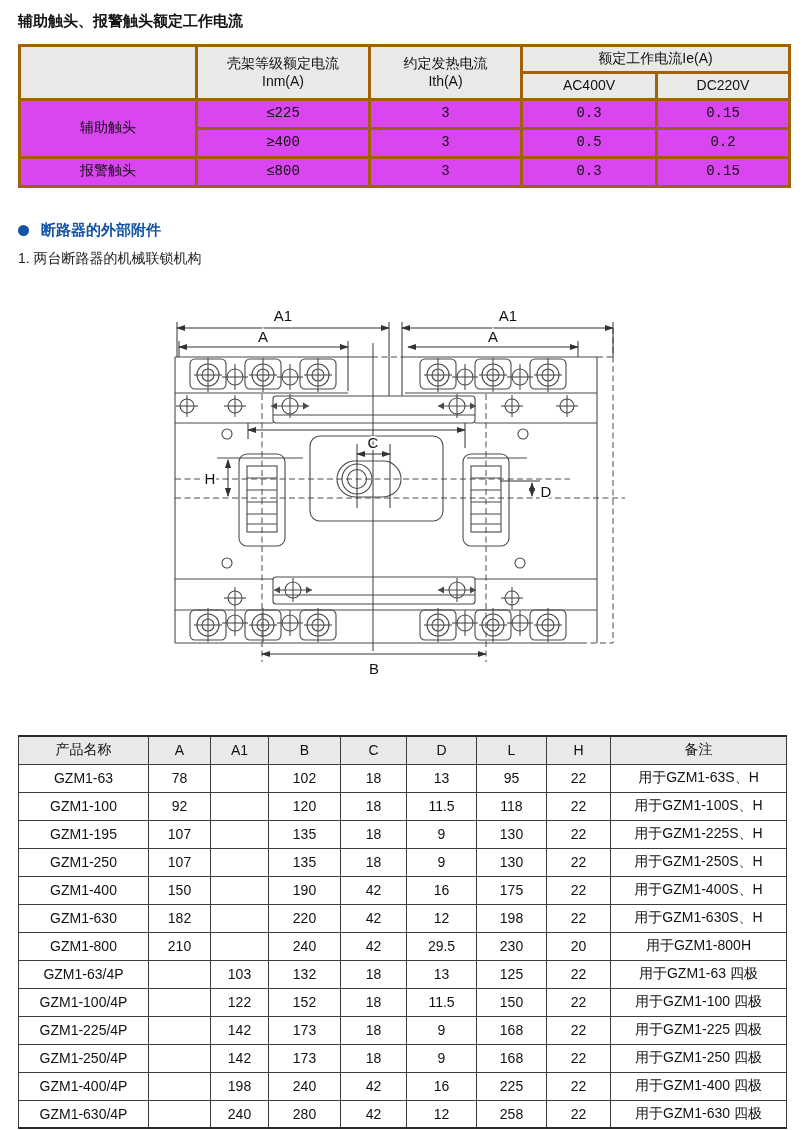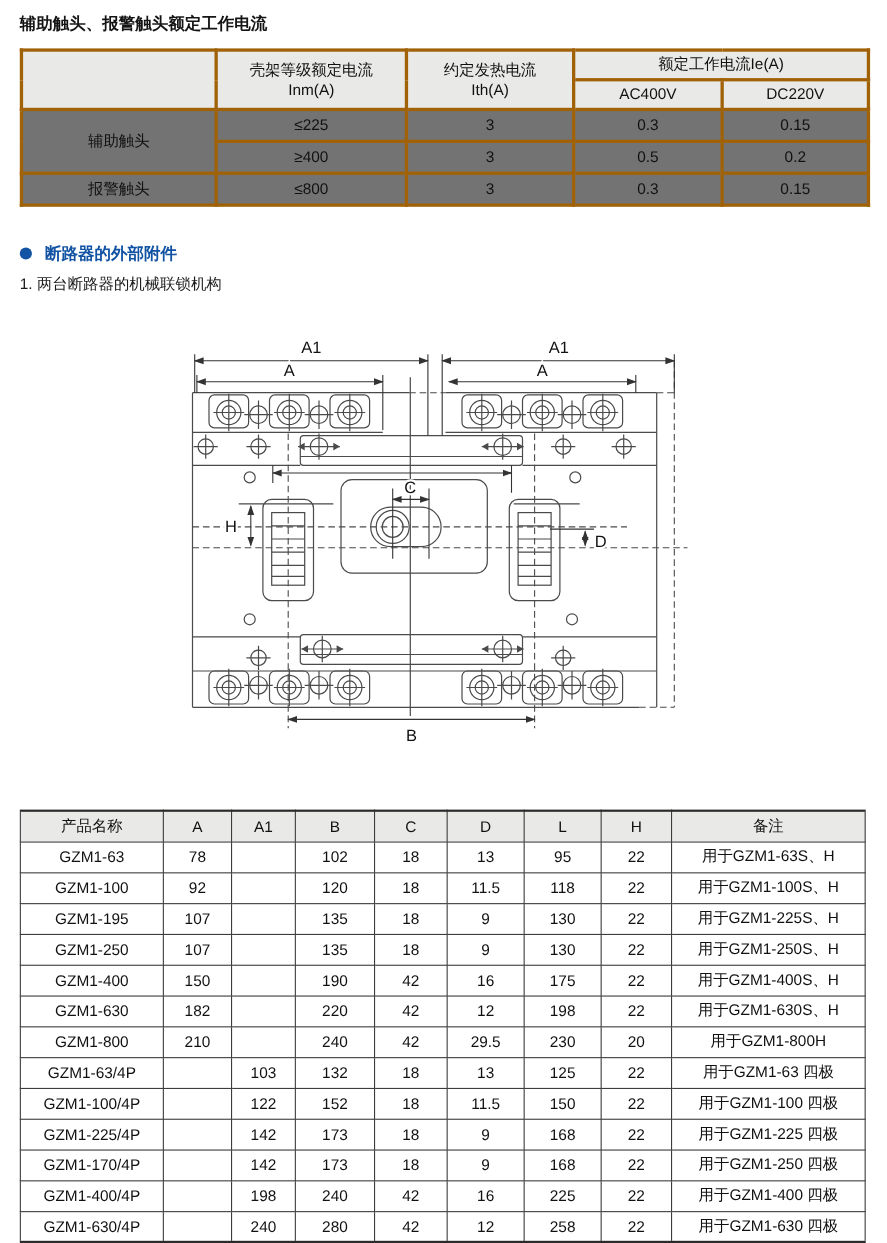--- a/index.html
+++ b/index.html
@@ -19,21 +19,21 @@
     border-top:3px solid #2b2b2b; border-bottom:3px solid #2b2b2b;
   }
   table.contacts th, table.contacts td {
     border:3px solid #a16207; text-align:center; vertical-align:middle;
     font-size:14px; font-weight:normal; padding:0; line-height:1.25;
   }
   table.contacts thead th { background:#e9e9e7; }
   table.contacts thead tr:first-child th { height:27px; }
   table.contacts thead tr:last-child th { height:27px;margin-top:11px; }
   table.contacts thead { border-bottom:2.5px solid #2b2b2b; }
-  table.contacts tbody td, table.contacts tbody th { height:29px; background:#737373; }
+  table.contacts tbody td, table.contacts tbody th { height:29px; background:#d946ef;font-family:Liberation Mono, monospace; }
   table.contacts tr.thick-bottom td, table.contacts tr.thick-bottom th { border-bottom:2px solid #2b2b2b; }
 
   
   .section-heading {
     margin-top:33px; display:flex; align-items:center; gap:12px;
     color:#1253a4; font-size:15px; font-weight:bold;
   }
   .bullet { width:11px; height:11px; border-radius:50%; background:#1253a4; flex:0 0 auto; }
   .sub-heading { margin-top:10px; font-size:14px; color:#1a1a1a; }
 
@@ -380,21 +380,21 @@
           <td></td>
           <td>142</td>
           <td>173</td>
           <td>18</td>
           <td>9</td>
           <td>168</td>
           <td>22</td>
           <td>用于GZM1-225 四极</td>
         </tr>
         <tr>
-          <td>GZM1-170/4P</td>
+          <td>GZM1-250/4P</td>
           <td></td>
           <td>142</td>
           <td>173</td>
           <td>18</td>
           <td>9</td>
           <td>168</td>
           <td>22</td>
           <td>用于GZM1-250 四极</td>
         </tr>
         <tr>

